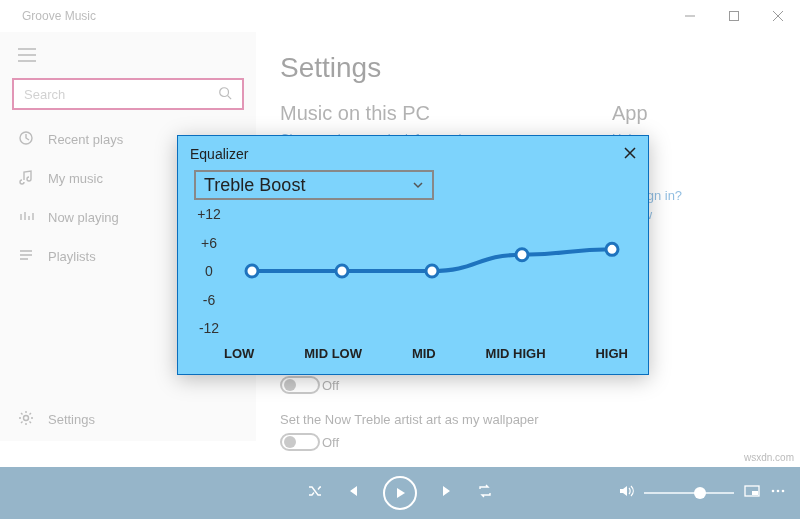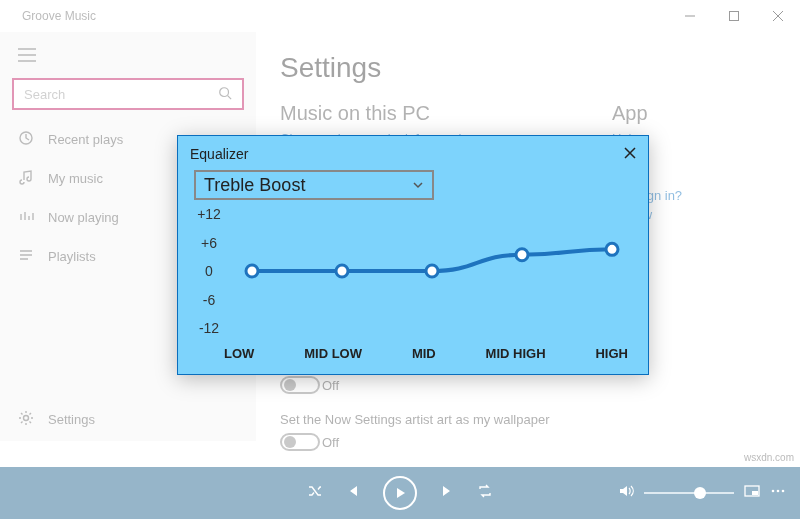--- a/index.html
+++ b/index.html
@@ -128,21 +128,21 @@
     <h1>Settings</h1>
     <div class="cols">
       <div class="col-left">
         <h2>Music on this PC</h2>
         <a class="link">Choose where we look for music</a>
         <div style="height:220px"></div>
         <div class="toggle-row">
           <div class="toggle"></div>
           <span>Off</span>
         </div>
-        <div class="caption">Set the Now Settings artist art as my wallpaper</div>
+        <div class="caption">Set the Now Treble artist art as my wallpaper</div>
         <div class="toggle-row">
           <div class="toggle"></div>
           <span>Off</span>
         </div>
       </div>
       <div class="col-right">
         <h2>App</h2>
         <a class="link">Help</a>
         <a class="link">back</a>
         <a class="link">ut</a>

